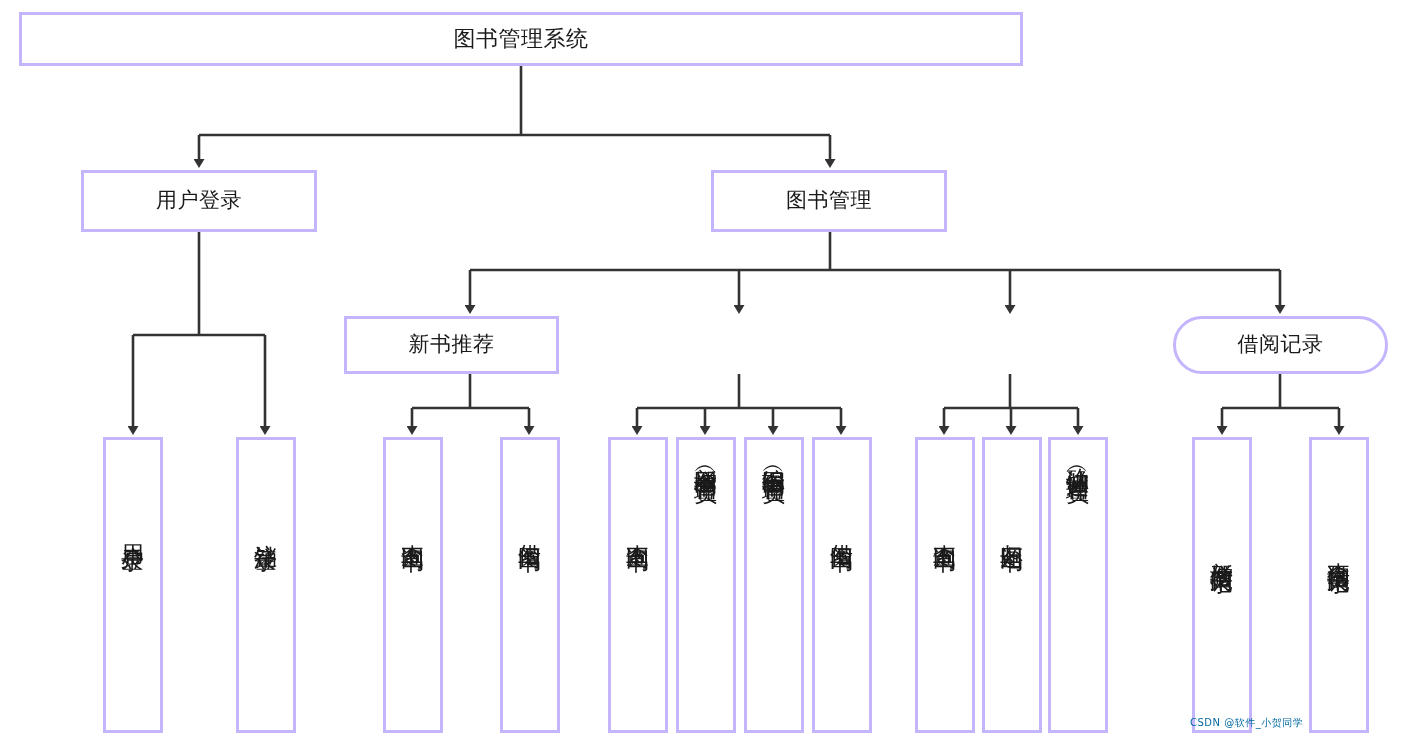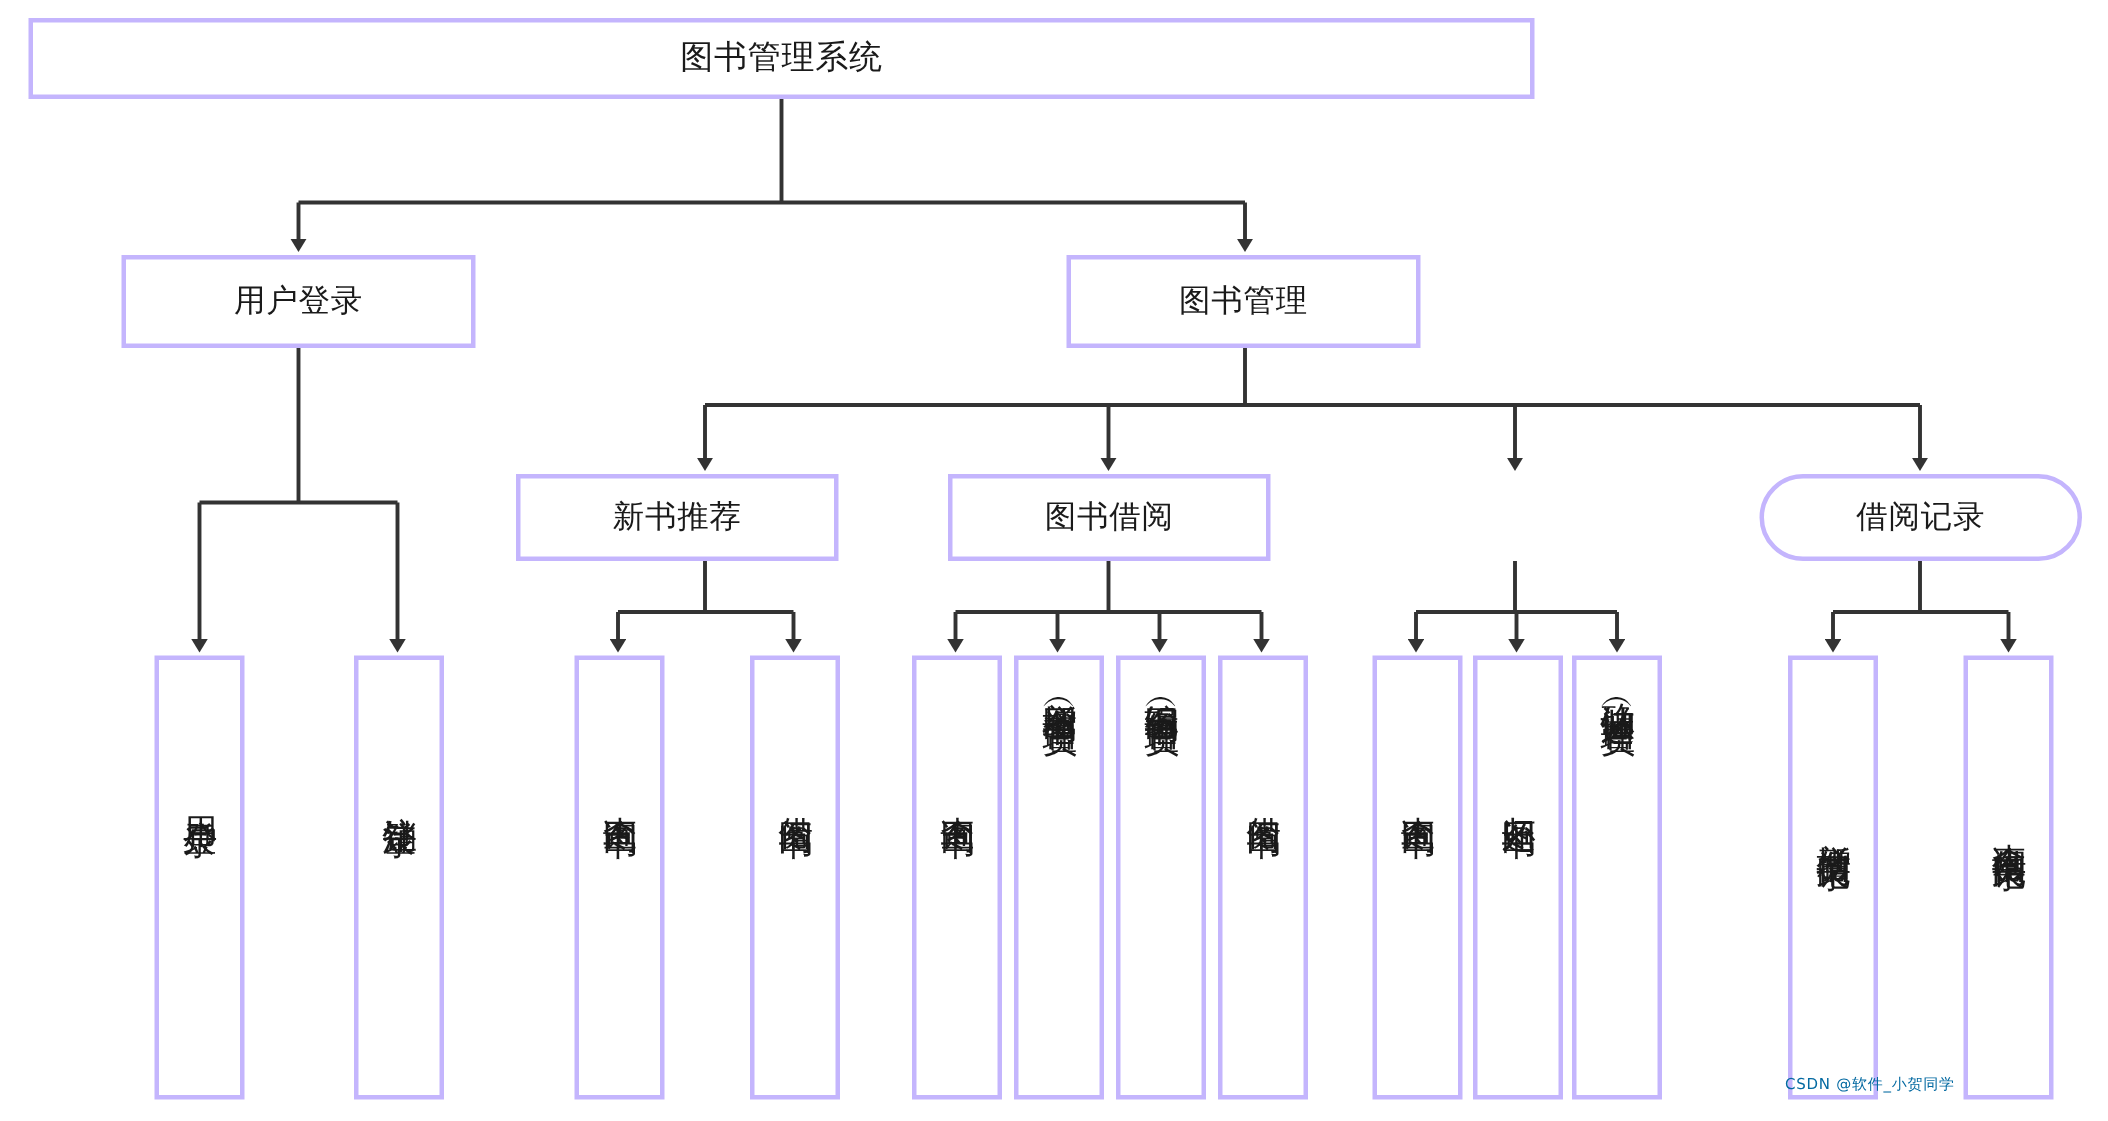--- a/index.html
+++ b/index.html
@@ -139,23 +139,20 @@
   </div>
 
   <div class="node horiz" style="left:711px; top:170px; width:236px; height:62px;">
     <span class="lbl">图书管理</span>
   </div>
 
   <div class="node horiz" style="left:344px; top:316px; width:215px; height:58px;">
     <span class="lbl">新书推荐</span>
   </div>
 
-  <div class="node horiz" style="left:632px; top:316px; width:215px; height:58px;">
-    <span class="lbl">图书借阅</span>
-  </div>
 
 
   <div class="node horiz" style="left:1173px; top:316px; width:215px; height:58px;border-radius:29px;">
     <span class="lbl">借阅记录</span>
   </div>
 
   <div class="node vert mid-aligned" style="left:103px; top:437px; width:60px; height:296px;">
     <span class="lbl">用户登录</span>
   </div>
 

